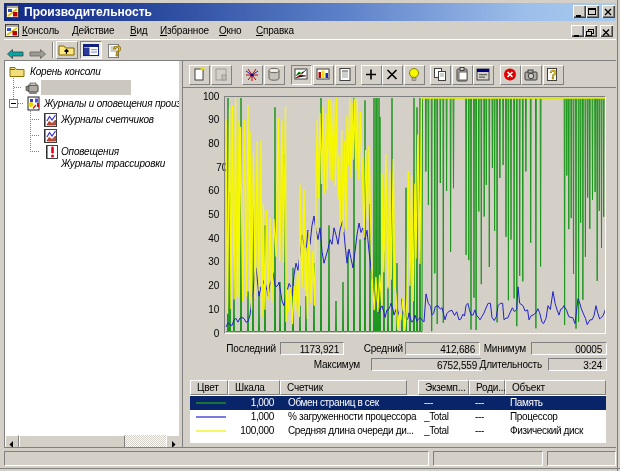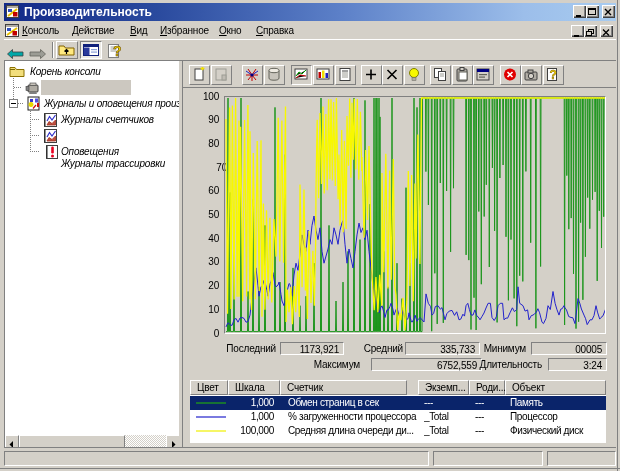--- a/index.html
+++ b/index.html
@@ -275,21 +275,21 @@
 <svg width="380" height="236" style="position:absolute;left:0;top:0;">
 <polyline points="1,234.6 2.5,234.6 3,1.0 3.5,234.6 4.5,234.6 5,95.4 5.5,234.6 8.5,234.6 9,154.4 9.5,234.6 15.5,234.6 16,1.0 16.5,234.6 22.5,234.6 23,194.5 23.5,234.6 27.5,234.6 28,102.5 28.5,234.6 33.5,234.6 34,189.8 34.5,234.6 39.5,234.6 40,128.4 40.5,234.6 49.5,234.6 50,10.4 50.5,234.6 54.5,234.6 55,185.1 55.5,234.6 59.5,234.6 60,57.6 60.5,234.6 67.5,234.6 68,170.9 68.5,234.6 74.5,234.6 75,208.7 75.5,234.6 80.5,234.6 81,199.2 81.5,234.6 88.5,234.6 89,166.2 89.5,234.6 95.5,234.6 96,1.0 96.5,234.6 103.5,234.6 104,128.4 104.5,234.6 110.5,234.6 111,204.0 111.5,234.6 117.5,234.6 118,185.1 118.5,234.6 122.5,234.6 123,154.4 123.5,234.6 128.5,234.6 129,1.0 129.5,234.6 134.5,234.6 135,142.6 135.5,234.6 139.5,234.6 140,3.4 140.5,234.6 144.5,234.6 145,107.2 145.5,234.6 148.5,234.6 149,1.0 149.5,234.6 150.5,234.6 151,1.0 151.5,234.6 152,1.0 152.5,234.6 153.5,234.6 154,1.0 154.5,234.6 155,19.9 155.5,234.6 158.5,234.6 159,154.4 159.5,234.6 162.5,234.6 163,189.8 163.5,234.6 166.5,234.6 167,1.0 167.5,234.6 171.5,234.6 172,166.2 172.5,234.6 176.5,234.6 177,201.6 177.5,234.6 180.5,234.6 181,90.7 181.5,234.6 184.5,234.6 185,166.2 185.5,234.6 188.5,234.6 189,1.0 189.5,234.6 191.5,234.6 192,10.4 192.5,234.6 194.5,234.6 195,1.0 195.5,234.6 197,234.6 197.5,1.0 200.5,1.0 200.9,74.6 201.3,1.0 203.0,1.0 203.4,107.9 203.8,1.0 206.3,1.0 206.7,234.2 207.1,1.0 209.4,1.0 209.8,176.3 210.2,1.0 211.8,1.0 212.2,226.9 212.6,1.0 214.9,1.0 215.3,86.0 215.7,1.0 217.9,1.0 218.3,225.9 218.7,1.0 221.2,1.0 221.6,94.0 222.0,1.0 225.2,1.0 225.6,154.9 226.0,1.0 228.1,1.0 228.5,91.2 228.9,1.0 237,1.0 240.7,1.0 241.1,157.9 241.5,1.0 243.4,1.0 243.8,163.1 244.2,1.0 245.6,1.0 246.0,232.5 246.4,1.0 248.6,1.0 249.0,200.7 249.4,1.0 250.7,1.0 251.1,233.0 251.5,1.0 253.4,1.0 253.8,114.5 254.2,1.0 255.9,1.0 256.3,187.2 256.7,1.0 258.8,1.0 259.2,119.5 259.6,1.0 260.9,1.0 261.3,87.8 261.7,1.0 263.9,1.0 264.3,170.0 264.7,1.0 267.0,1.0 267.4,70.9 267.8,1.0 269.2,1.0 269.6,133.9 270.0,1.0 271.7,1.0 272.1,225.4 272.5,1.0 274.5,1.0 274.9,81.0 275.3,1.0 277.7,1.0 278.1,68.0 278.5,1.0 280.6,1.0 281.0,139.8 281.4,1.0 283.0,1.0 283.4,203.3 283.8,1.0 285.6,1.0 286.0,142.6 286.4,1.0 288.7,1.0 289.1,201.4 289.5,1.0 291.4,1.0 291.8,229.2 292.2,1.0 294.3,1.0 294.7,178.7 295.1,1.0 297.4,1.0 297.8,184.4 298.2,1.0 300.5,1.0 300.9,74.4 301.3,1.0 305.3,1.0 305.7,145.7 306.1,1.0 310.5,1.0 310.9,231.3 311.3,1.0 315.2,1.0 315.6,169.5 316.0,1.0 337,1.0 339.2,1.0 339.6,228.0 340.0,1.0 341.4,1.0 341.8,78.6 342.2,1.0 343.4,1.0 343.8,132.2 344.2,1.0 345.8,1.0 346.2,121.1 346.6,1.0 348.1,1.0 348.5,176.8 348.9,1.0 350.6,1.0 351.0,231.6 351.4,1.0 353.2,1.0 353.6,224.7 354.0,1.0 355.2,1.0 355.6,125.6 356.0,1.0 357.5,1.0 357.9,202.8 358.3,1.0 360.0,1.0 360.4,159.8 360.8,1.0 362.3,1.0 362.7,100.6 363.1,1.0 364.4,1.0 364.8,131.7 365.2,1.0 367.1,1.0 367.5,102.7 367.9,1.0 369.7,1.0 370.1,94.9 370.5,1.0 371.8,1.0 372.2,183.9 372.6,1.0 373.9,1.0 374.3,113.8 374.7,1.0 376.1,1.0 376.5,150.9 376.9,1.0 378.3,1.0 378.7,119.7 379.1,1.0 381,1.0" fill="none" stroke="#1E961E" stroke-width="1"></polyline>
 <polyline points="1,229.9 3,225.7 5,227.6 7,228.5 9,222.8 11,221.4 13,225.2 15,221.0 17,220.5 19,221.4 21,225.2 23,224.5 25,218.1 27,200.7 28,194.5 30,176.8 31,170.9 33,188.9 34,199.2 36,189.6 37,189.8 39,183.4 40,185.1 42,193.6 43,199.2 45,186.7 46,185.1 48,175.6 50,187.7 51,189.8 53,188.1 54,185.1 56,197.4 57,204.0 59,208.7 61,199.0 62,194.5 64,186.5 65,187.4 67,199.2 69,178.0 71,166.2 73,173.3 75,156.8 77,137.9 79,147.3 81,154.4 83,133.2 85,147.3 87,128.4 89,119.0 91,133.2 93,142.6 95,130.8 97,154.4 99,166.2 101,159.1 103,152.0 105,142.6 107,147.3 109,130.8 111,137.9 113,147.3 115,133.2 117,125.8 118,123.7 120,147.3 122,166.2 124,152.0 126,161.5 128,170.9 130,154.4 132,137.9 134,126.1 136,135.5 138,130.8 140,142.6 142,133.2 144,154.4 146,170.9 148,189.8 150,199.2 152,208.7 154,215.8 156,210.1 157,208.7 159,215.8 160,220.5 162,212.7 163,213.4 165,209.4 166,206.3 168,212.5 169,218.1 171,212.7 172,211.0 174,218.1 175,220.5 177,216.9 178,213.4 180,222.1 181,222.8 183,221.7 184,215.8 186,223.3 187,225.2 189,221.9 190,218.1 192,224.3 193,222.8 195,220.5 199.0,225.0 201,196.9 203.3,206.3 205.6,209.6 207,218.1 208.6,216.5 210.3,209.6 213,208.7 215.4,212.2 217.0,210.6 220,222.8 221.8,216.7 224.2,214.1 227,213.4 229.5,218.4 231.7,214.8 234,222.8 235.8,222.1 237.9,217.2 239.5,219.1 241,208.7 242.8,206.3 244.4,212.5 246.0,217.9 248,218.1 249.9,212.9 251.8,218.6 254.0,221.0 255,222.8 257.1,219.3 259.0,216.0 261,211.0 263.1,206.3 265.4,206.3 267,220.5 269.2,223.5 271.3,219.8 273,208.7 275.3,206.3 277.6,206.3 279,222.8 281.0,221.0 282.6,221.2 285,215.8 287.4,210.8 289.4,214.6 291.7,212.5 293,189.8 294.7,206.3 298,208.7 300.1,214.1 302.6,212.9 304,222.8 306.3,218.6 308.0,218.1 309.7,216.7 311,215.8 312.9,211.7 314.6,215.8 317,225.2 318.5,226.6 321.0,221.4 323,208.7 325.3,212.5 328,194.5 330.1,206.3 331.8,212.2 334,218.1 335.7,212.2 337.2,211.7 338.9,208.7 340,211.0 341.5,212.9 343.7,219.5 346,220.5 347.8,220.7 350.0,226.6 353,201.6 354.8,206.3 356.4,212.0 359,218.1 360.6,221.7 362.2,227.6 365,222.8 367.0,222.8 369.0,218.6 371,208.7 372.5,215.1 374.7,222.1 376,220.5 378.0,218.8 381,211.0" fill="none" stroke="#2222CC" stroke-width="1"></polyline>
 <polyline points="1,22.0 2.5,216.7 4.6,10.4 6.0,212.0 7.4,8.6 9.1,202.5 10.6,1.0 12.1,199.7 14.0,23.4 14,199.7 15.6,29.8 17.7,204.2 19.6,22.9 21.6,199.5 22.9,8.1 24.8,202.3 25,34.3 26.5,212.9 28.3,56.0 30.3,202.3 32.2,44.0 34.2,194.0 36.0,43.2 37,219.8 38.4,106.5 39.9,212.7 41.5,113.3 43.2,202.5 44.9,120.7 46.8,205.4 48.9,122.1 51,159.6 53.2,20.8 54.8,164.5 56.9,23.4 58.5,165.7 60.5,9.5 61,225.0 62.4,192.6 64.0,215.3 65.9,189.8 67.4,227.1 69.3,189.1 70.7,215.3 72.6,174.2 74.3,220.0 75,87.6 77.1,190.3 79.0,92.6 80.4,193.6 81,150.6 82.4,222.1 84.0,133.9 86.0,206.1 87.9,153.7 89.3,208.7 90.7,144.7 91,92.1 92.2,22.7 93.6,101.3 95.0,15.9 96.5,87.1 98.0,9.5 99.2,96.6 100.9,17.0 102.2,93.3 103.6,2.2 104.9,82.2 106.0,2.2 107.4,83.6 108.6,5.0 110.3,89.0 111.4,1.0 113.1,102.2 114,57.6 115.1,128.4 116.7,32.9 118.2,135.3 119.4,43.7 121.1,132.0 122,18.9 123.5,68.7 124.7,1.5 125.9,80.8 127.0,5.7 128.2,62.8 129.3,1.7 130.9,72.5 132.3,1.9 133.8,82.7 135.4,14.7 136.8,73.9 137,60.0 139.1,140.7 140.7,52.9 142.5,123.0 144.0,48.9 146.0,139.3 147,178.0 149.2,213.2 150.9,180.1 152.9,215.3 154.7,177.8 156.8,208.7 157,76.0 158.8,175.2 160.8,56.7 162.9,191.5 164.7,73.5 166.2,182.7 168.3,61.9 169.7,188.6 171,197.8 172.7,233.2 174.5,215.8 175.8,223.1 178.0,200.9 180.0,233.5 181.8,204.9 182,195.7 183.3,73.9 184.9,188.9 186.6,77.9 188.2,204.2 189.9,86.4 191,161.5 192.9,37.6 194.9,166.9 196.5,1.0 381,1.0" fill="none" stroke="#F8F800" stroke-width="1.3"></polyline>
 </svg>
 </div>
 
 <div class="slab" style="left:200px;top:343px;width:76px;">Последний</div>
 <div class="sbox" style="left:280px;top:342px;width:64px;padding-top:1px;">1173,921</div>
 <div class="slab" style="left:340px;top:343px;width:63px;">Средний</div>
-<div class="sbox" style="left:405px;top:342px;width:75px;padding-top:1px;">335,733</div>
+<div class="sbox" style="left:405px;top:342px;width:75px;padding-top:1px;">412,686</div>
 <div class="slab" style="left:466px;top:343px;width:60px;">Минимум</div>
 <div class="sbox" style="left:531px;top:342px;width:76px;padding-top:1px;">00005</div>
 <div class="slab" style="left:300px;top:359px;width:60px;">Максимум</div>
 <div class="sbox" style="left:371px;top:358px;width:111px;padding-top:1px;">6752,559</div>
 <div class="slab" style="left:468px;top:359px;width:74px;text-align:right;">Длительность</div>
 <div class="sbox" style="left:548px;top:358px;width:59px;padding-top:1px;">3:24</div>
 
 <div class="hcell" style="left:190px;width:38px;">Цвет</div>
 <div class="hcell" style="left:228px;width:52px;">Шкала</div>
 <div class="hcell" style="left:280px;width:127px;">Счетчик</div>

